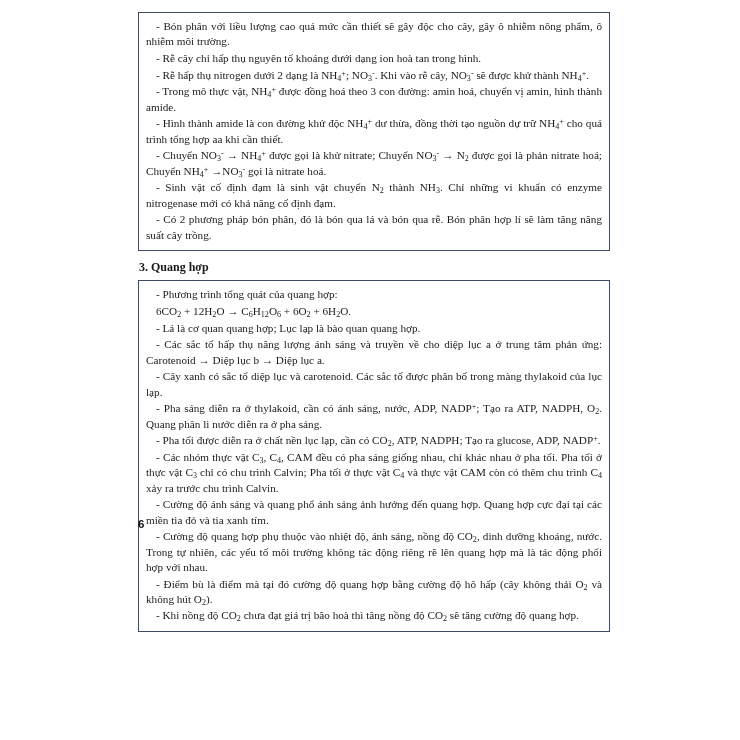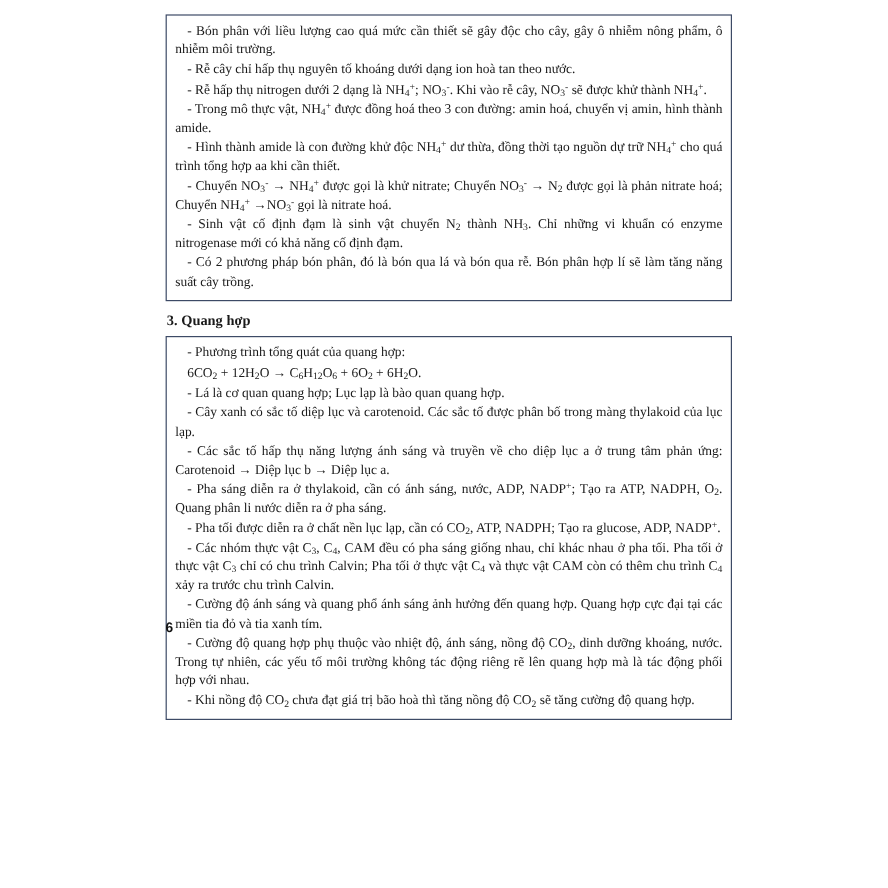--- a/index.html
+++ b/index.html
@@ -62,39 +62,40 @@
     color: #111;
   }
 </style>
 </head>
 <body>
 
 <div class="page">
 
   <div class="box first">
     <p class="para">- Bón phân với liều lượng cao quá mức cần thiết sẽ gây độc cho cây, gây ô nhiễm nông phẩm, ô nhiễm môi trường.</p>
-    <p class="para">- Rễ cây chỉ hấp thụ nguyên tố khoáng dưới dạng ion hoà tan theo nước.</p>
+    <p class="para">- Rễ cây chỉ hấp thụ nguyên tố khoáng dưới dạng ion hoà tan trong hình.</p>
     <p class="para">- Rễ hấp thụ nitrogen dưới 2 dạng là NH<sub>4</sub><sup>+</sup>; NO<sub>3</sub><sup>-</sup>. Khi vào rễ cây, NO<sub>3</sub><sup>-</sup> sẽ được khử thành NH<sub>4</sub><sup>+</sup>.</p>
     <p class="para">- Trong mô thực vật, NH<sub>4</sub><sup>+</sup> được đồng hoá theo 3 con đường: amin hoá, chuyển vị amin, hình thành amide.</p>
     <p class="para">- Hình thành amide là con đường khử độc NH<sub>4</sub><sup>+</sup> dư thừa, đồng thời tạo nguồn dự trữ NH<sub>4</sub><sup>+</sup> cho quá trình tổng hợp aa khi cần thiết.</p>
     <p class="para">- Chuyển NO<sub>3</sub><sup>-</sup> → NH<sub>4</sub><sup>+</sup> được gọi là khử nitrate; Chuyển NO<sub>3</sub><sup>-</sup> → N<sub>2</sub> được gọi là phản nitrate hoá; Chuyển NH<sub>4</sub><sup>+</sup> →NO<sub>3</sub><sup>-</sup> gọi là nitrate hoá.</p>
     <p class="para">- Sinh vật cố định đạm là sinh vật chuyển N<sub>2</sub> thành NH<sub>3</sub>. Chỉ những vi khuẩn có enzyme nitrogenase mới có khả năng cố định đạm.</p>
     <p class="para">- Có 2 phương pháp bón phân, đó là bón qua lá và bón qua rễ. Bón phân hợp lí sẽ làm tăng năng suất cây trồng.</p>
   </div>
 
   <div class="section-title">3. Quang hợp</div>
 
   <div class="box">
     <p class="para">- Phương trình tổng quát của quang hợp:</p>
     <p class="para">6CO<sub>2</sub> + 12H<sub>2</sub>O → C<sub>6</sub>H<sub>12</sub>O<sub>6</sub> + 6O<sub>2</sub> + 6H<sub>2</sub>O.</p>
     <p class="para">- Lá là cơ quan quang hợp; Lục lạp là bào quan quang hợp.</p>
+    <p class="para">- Các sắc tố hấp thụ năng lượng ánh sáng và truyền về cho diệp lục a ở trung tâm phản ứng: Carotenoid → Diệp lục b → Diệp lục a.</p>
     <p class="para">- Cây xanh có sắc tố diệp lục và carotenoid. Các sắc tố được phân bố trong màng thylakoid của lục lạp.</p>
-    <p class="para">- Các sắc tố hấp thụ năng lượng ánh sáng và truyền về cho diệp lục a ở trung tâm phản ứng: Carotenoid → Diệp lục b → Diệp lục a.</p>
     <p class="para">- Pha sáng diễn ra ở thylakoid, cần có ánh sáng, nước, ADP, NADP<sup>+</sup>; Tạo ra ATP, NADPH, O<sub>2</sub>. Quang phân li nước diễn ra ở pha sáng.</p>
     <p class="para">- Pha tối được diễn ra ở chất nền lục lạp, cần có CO<sub>2</sub>, ATP, NADPH; Tạo ra glucose, ADP, NADP<sup>+</sup>.</p>
     <p class="para">- Các nhóm thực vật C<sub>3</sub>, C<sub>4</sub>, CAM đều có pha sáng giống nhau, chỉ khác nhau ở pha tối. Pha tối ở thực vật C<sub>3</sub> chỉ có chu trình Calvin; Pha tối ở thực vật C<sub>4</sub> và thực vật CAM còn có thêm chu trình C<sub>4</sub> xảy ra trước chu trình Calvin.</p>
     <p class="para">- Cường độ ánh sáng và quang phổ ánh sáng ảnh hưởng đến quang hợp. Quang hợp cực đại tại các miền tia đỏ và tia xanh tím.</p>
     <p class="para">- Cường độ quang hợp phụ thuộc vào nhiệt độ, ánh sáng, nồng độ CO<sub>2</sub>, dinh dưỡng khoáng, nước. Trong tự nhiên, các yếu tố môi trường không tác động riêng rẽ lên quang hợp mà là tác động phối hợp với nhau.</p>
+    <p class="para">- Điểm bù là điểm mà tại đó cường độ quang hợp bằng cường độ hô hấp (cây không thải O<sub>2</sub> và không hút O<sub>2</sub>).</p>
     <p class="para">- Khi nồng độ CO<sub>2</sub> chưa đạt giá trị bão hoà thì tăng nồng độ CO<sub>2</sub> sẽ tăng cường độ quang hợp.</p>
   </div>
 
   <div class="pagenum">6</div>
 </div>
 
 </body></html>

